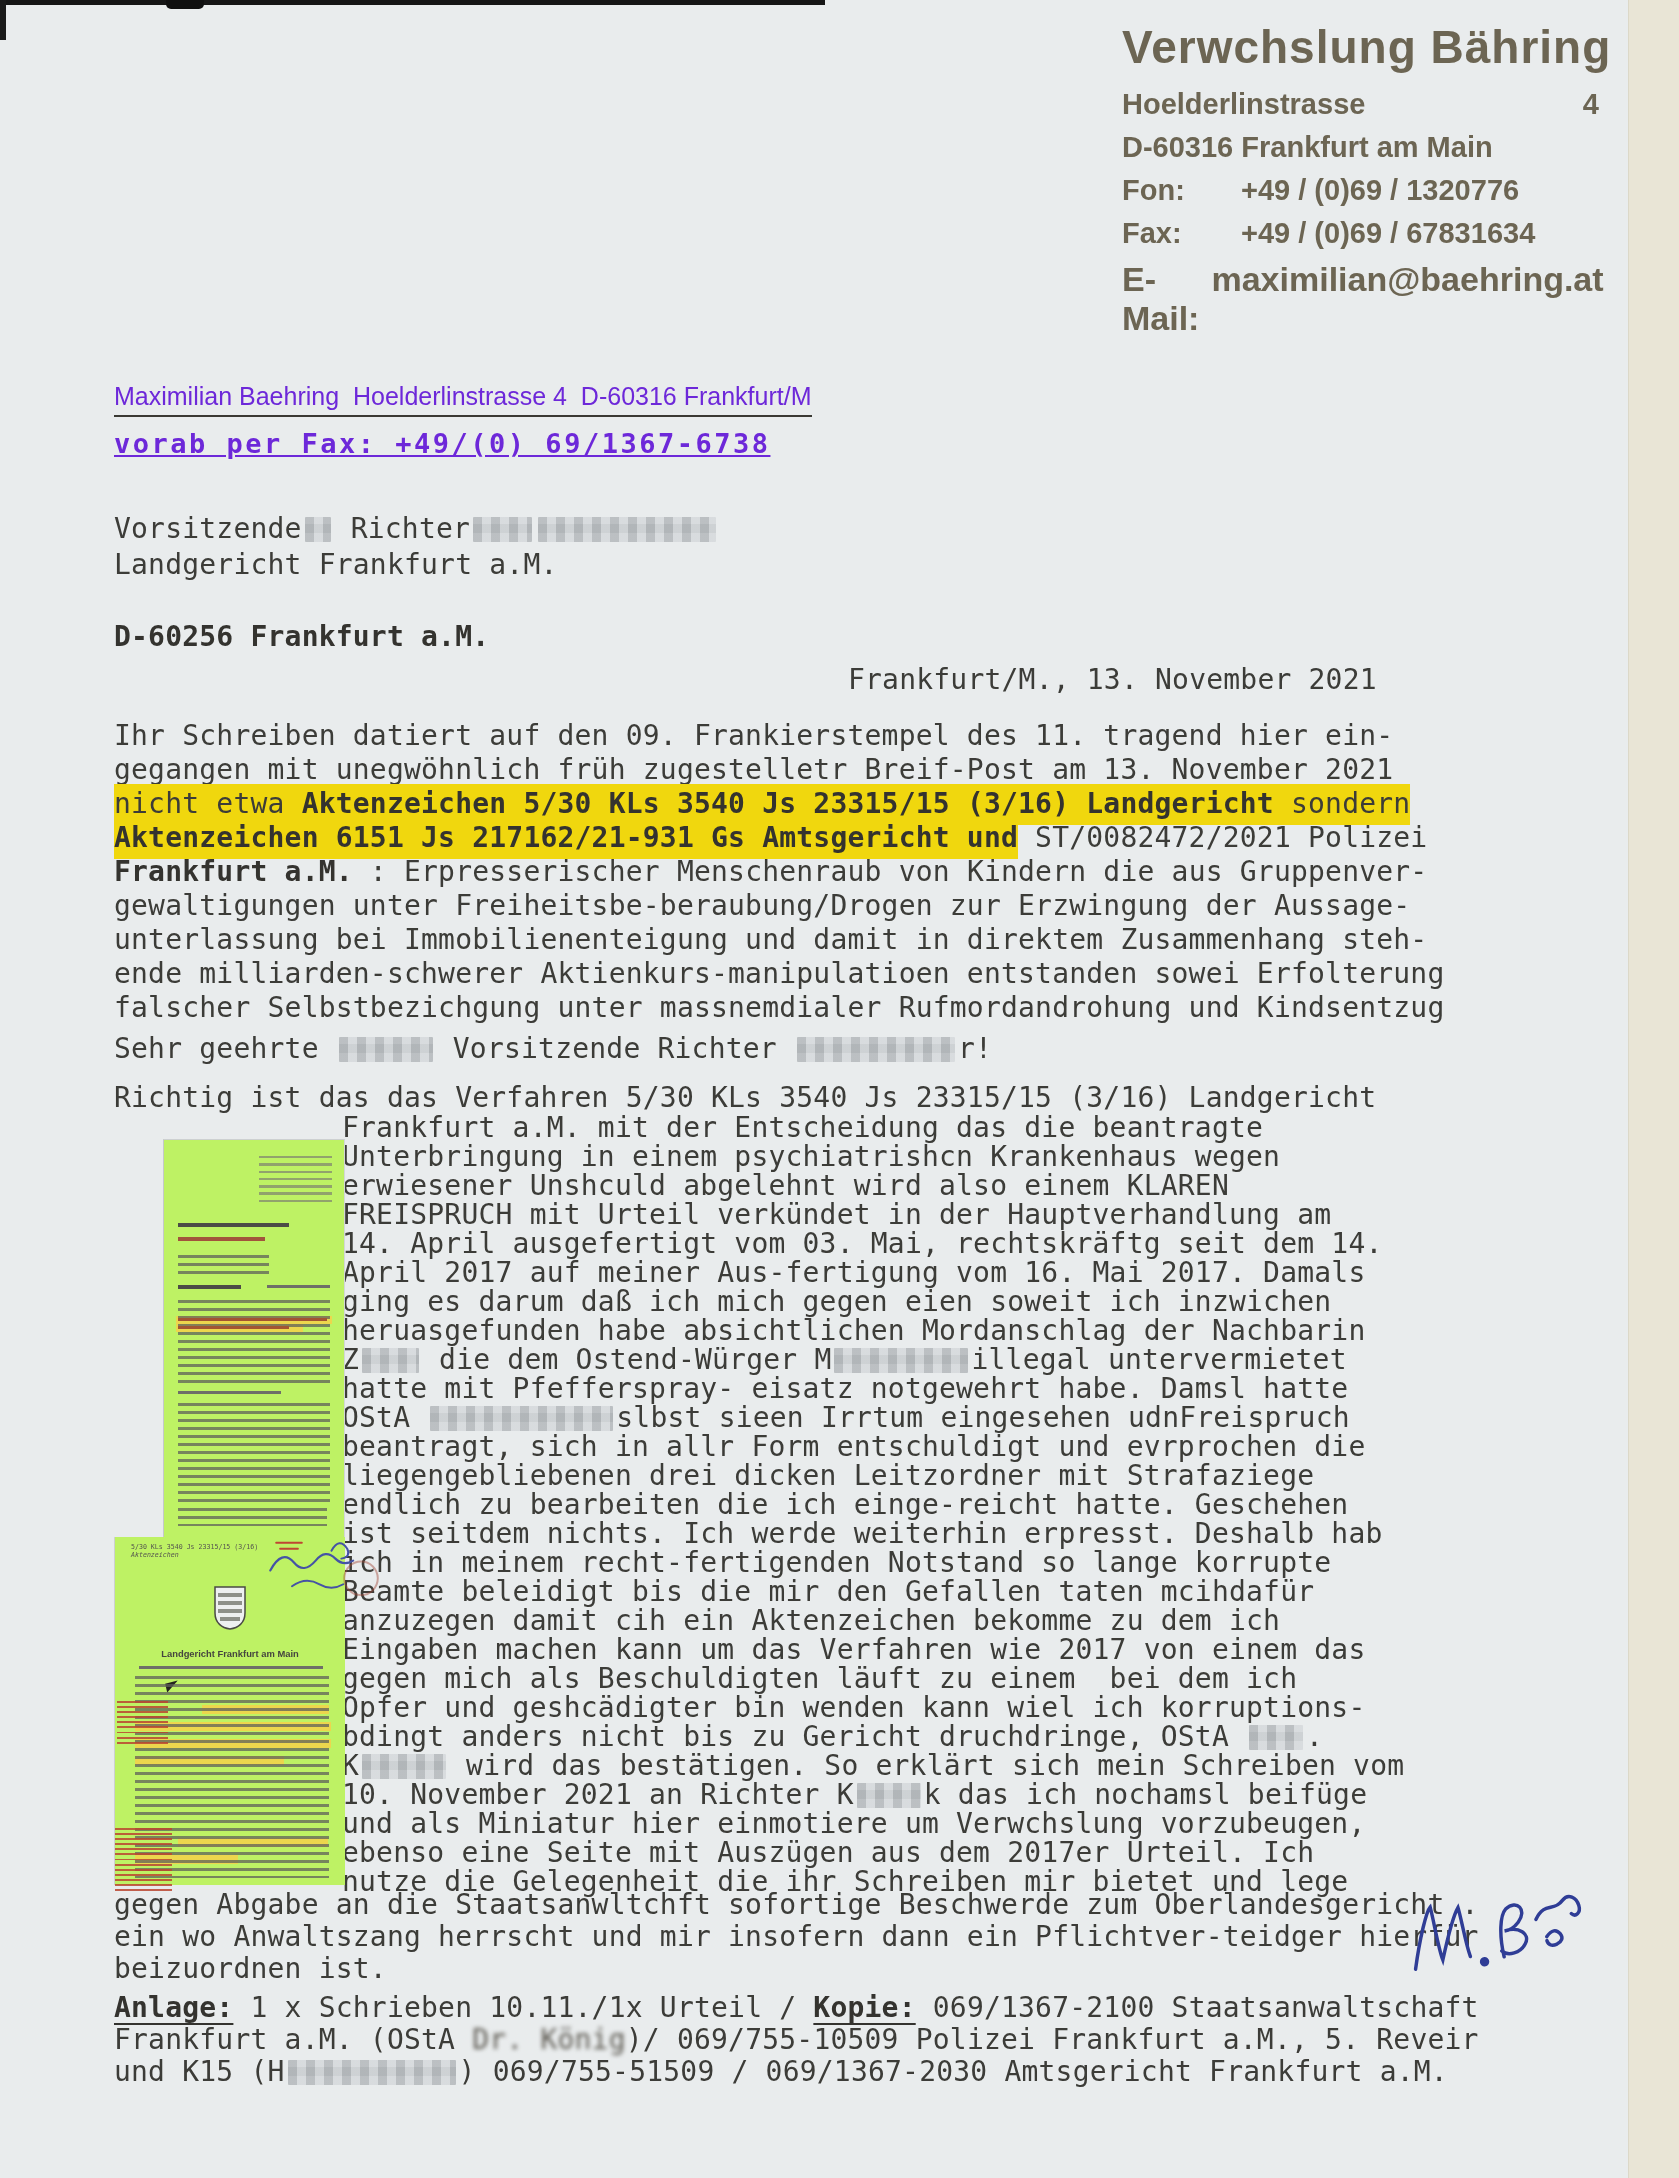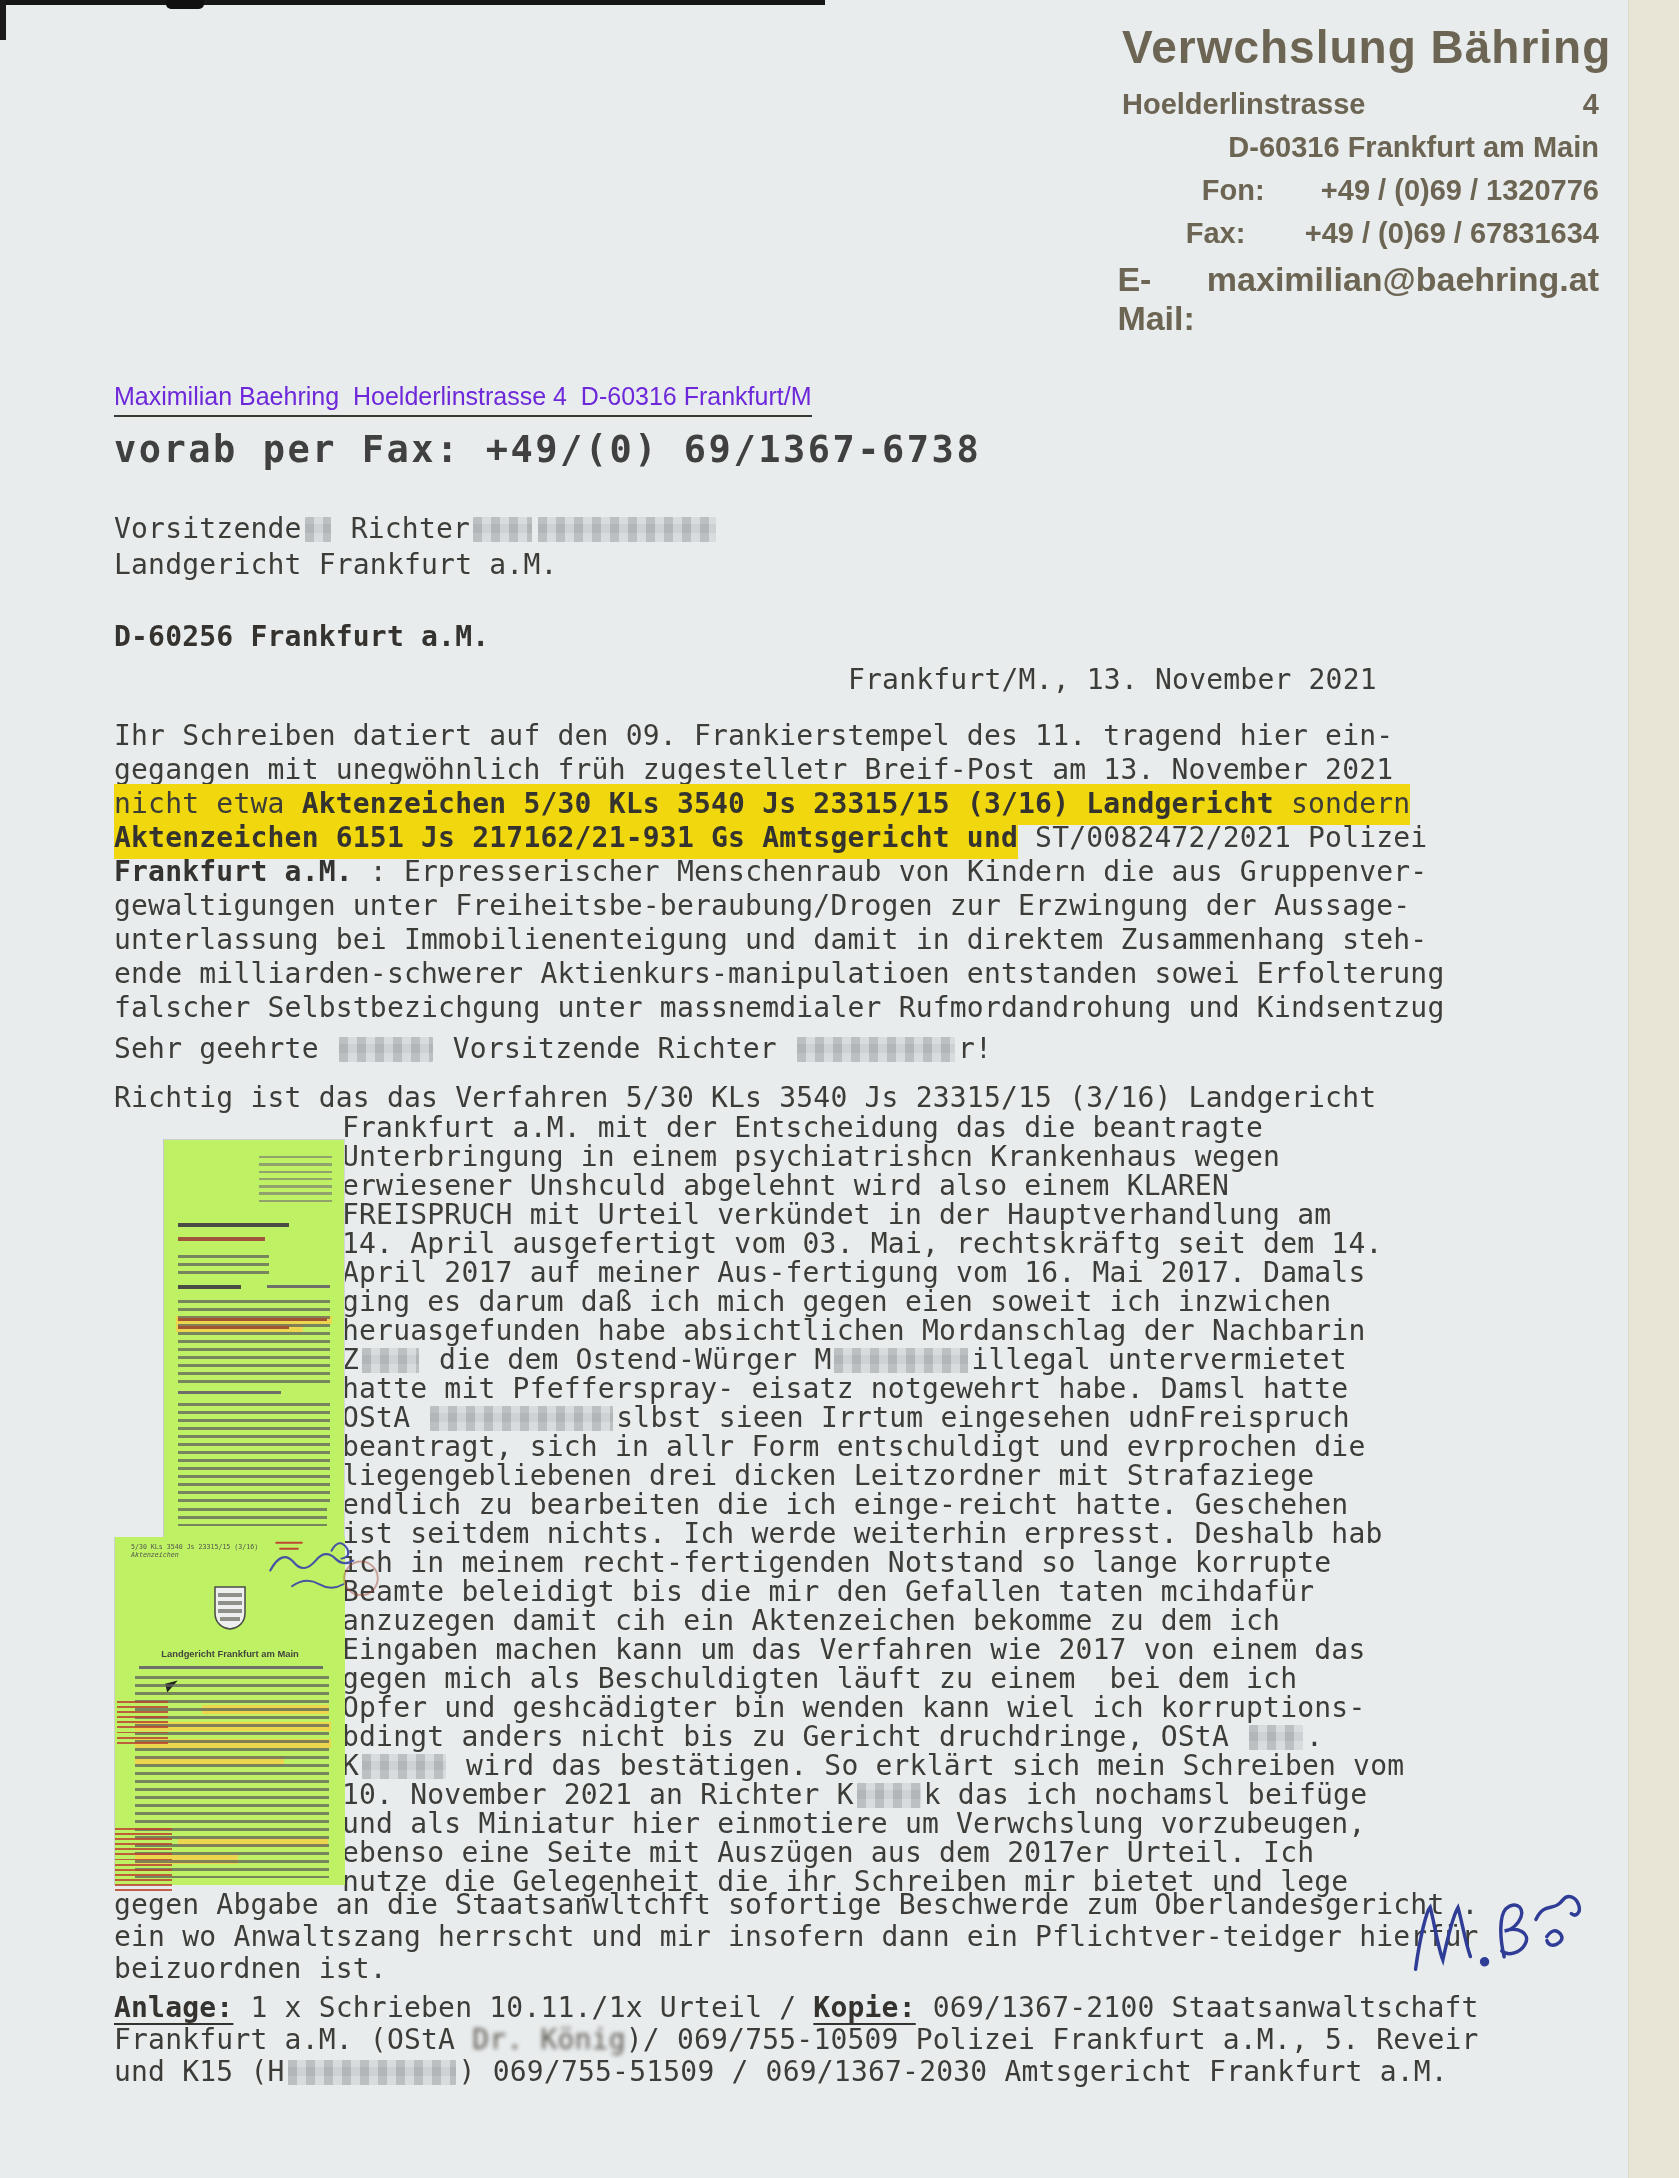--- a/index.html
+++ b/index.html
@@ -8,41 +8,41 @@
   
   .right-strip{position:absolute;left:1628px;top:0;width:51px;height:2178px;background:#e9e5d6;border-left:1px solid #dcd8c8;}
   .artifact-top{position:absolute;left:0;top:0;width:825px;height:5px;background:#161616;}
   .artifact-blob{position:absolute;left:166px;top:0;width:38px;height:9px;background:#101010;border-radius:0 0 5px 5px;}
   .artifact-corner{position:absolute;left:0;top:0;width:6px;height:40px;background:#1a1a1a;}
 
   
   .letterhead{position:absolute;left:1122px;top:20px;width:477px;color:#6c6553;
               font-family:"Liberation Sans",sans-serif;font-weight:bold;}
   .lh-name{font-size:46px;letter-spacing:1px;margin-bottom:14px;white-space:nowrap;}
-  .lh-row{display:flex;font-size:29px;margin-bottom:10px;justify-content:flex-end;}
+  .lh-row{display:flex;font-size:29px;margin-bottom:10px;}
   .lh-row.spread{justify-content:space-between;align-items:flex-end;}
   .lh-label{width:119px;}
   .lh-row.email{font-size:34px;}
 
   
   .tw{position:absolute;font-size:28px;letter-spacing:0.2px;white-space:pre;}
   .tl{display:block;white-space:pre;}
   .b{font-weight:bold;color:#34332f;}
   .u{text-decoration:underline;text-underline-offset:6px;text-decoration-thickness:2px;}
   .hl{background:#f0d70e;padding:3px 0 5px;}
   .fuzzy{filter:blur(2.2px);color:#5a574f;}
   .redact{display:inline-block;height:25px;vertical-align:-4px;margin:0 3px;border-radius:1px;
     background:
       repeating-linear-gradient(90deg, rgba(151,156,159,.45) 0 9px, rgba(214,218,220,.45) 9px 18px),
       repeating-linear-gradient(0deg, #dadde0 0 9px, #c7cbce 9px 18px);}
 
   .sender{position:absolute;left:114px;top:382px;font-family:"Liberation Sans",sans-serif;
           font-size:25px;color:#6d28d9;border-bottom:2px solid #3a3933;padding-bottom:4px;white-space:pre;}
-  .faxnote{position:absolute;left:114px;top:428px;font-size:37px;font-weight:bold;
-           color:#404040;letter-spacing:2.5px;white-space:pre;}
+  .faxnote{position:absolute;left:114px;top:428px;font-size:27px;font-weight:bold;
+           color:#6d28d9;letter-spacing:2.5px;white-space:pre;text-decoration:underline;}
   .recipient{left:114px;top:511px;line-height:36px;}
   .dateline{left:820px;top:663px;margin-left:28px;}
   .intro{left:114px;top:719px;line-height:34px;}
   .salutation{left:114px;top:1032px;}
   .body-first{left:114px;top:1081px;}
   .body-wrapped{left:342px;top:1113px;line-height:29px;}
   .body-closing{left:114px;top:1889px;line-height:32px;}
   .attachments{left:114px;top:1992px;line-height:32px;}
 
   

